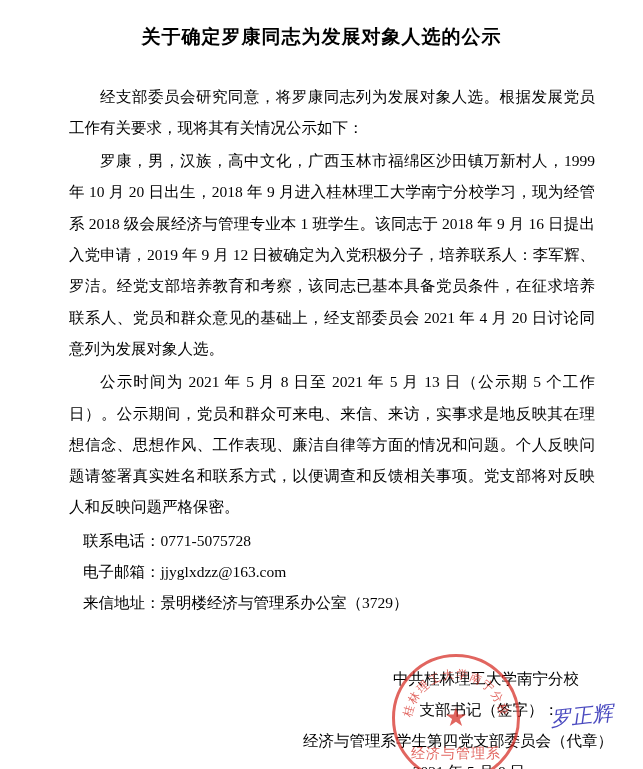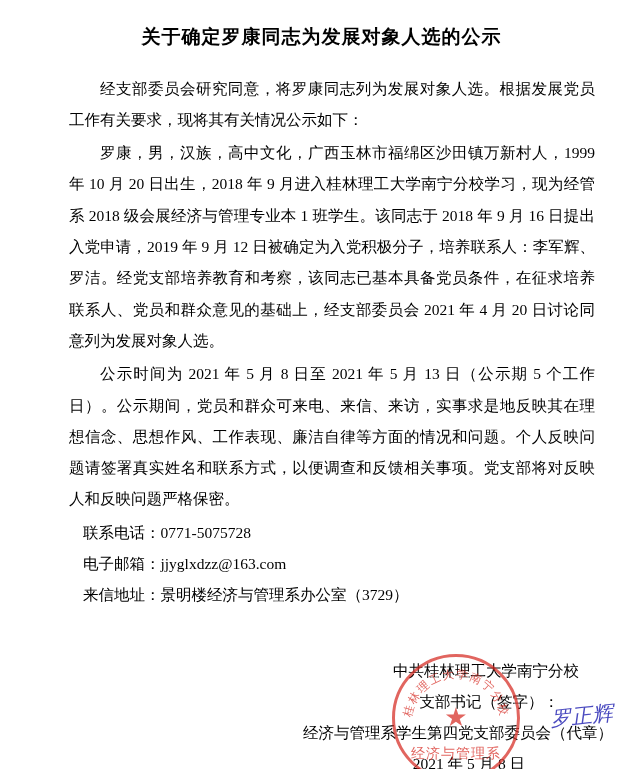--- a/index.html
+++ b/index.html
@@ -20,21 +20,21 @@
     width: 643px;
     height: 769px;
     padding: 0;
     box-sizing: border-box;
   }
   .doc-title {
     text-align: center;
     font-size: 19px;
     font-weight: bold;
     letter-spacing: 1px;
-    margin: 24px 40px 22px 40px;
+    margin: 24px 40px 30px 40px;
     line-height: 1.4;
   }
   .body-text {
     margin: 0 48px 0 52px;
     font-size: 15.5px;
     line-height: 2.02;
     text-align: justify;
     text-justify: inter-ideograph;
   }
   .para {

